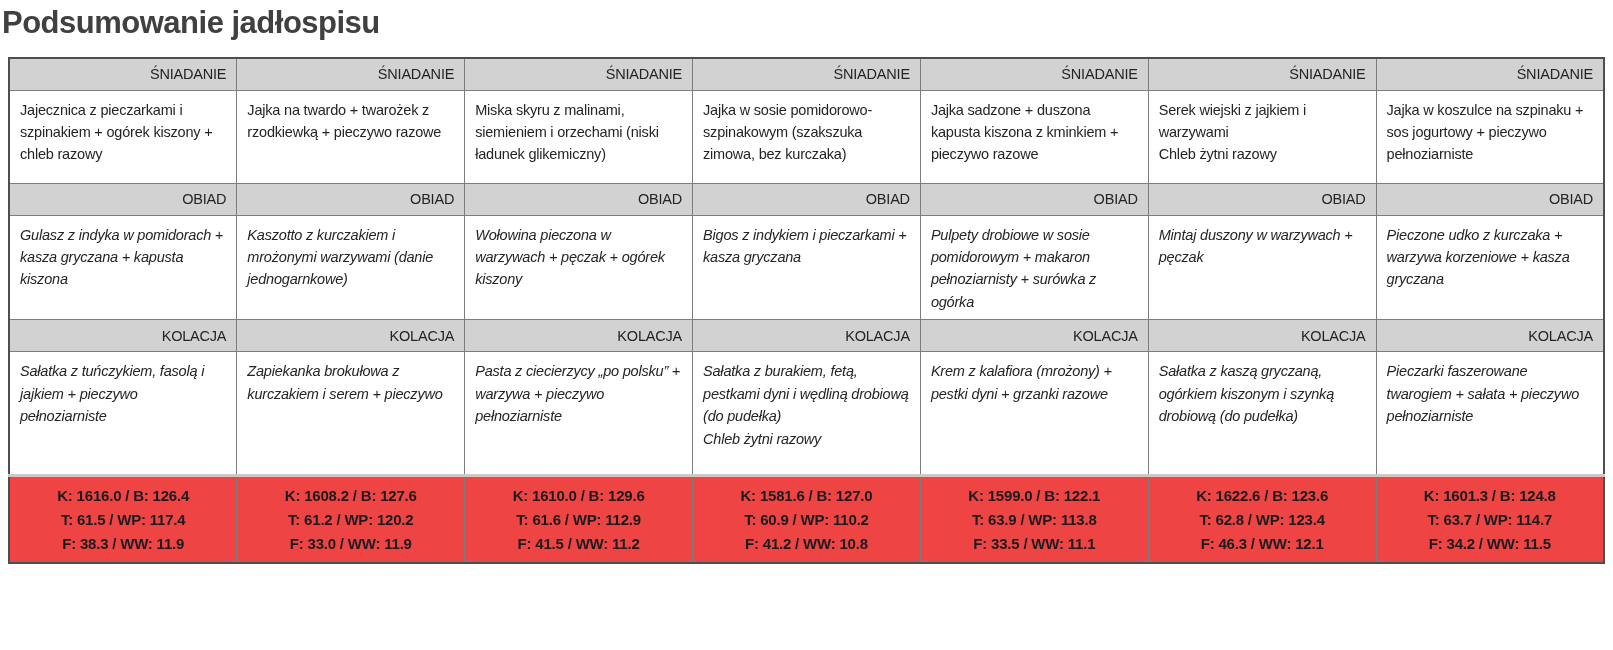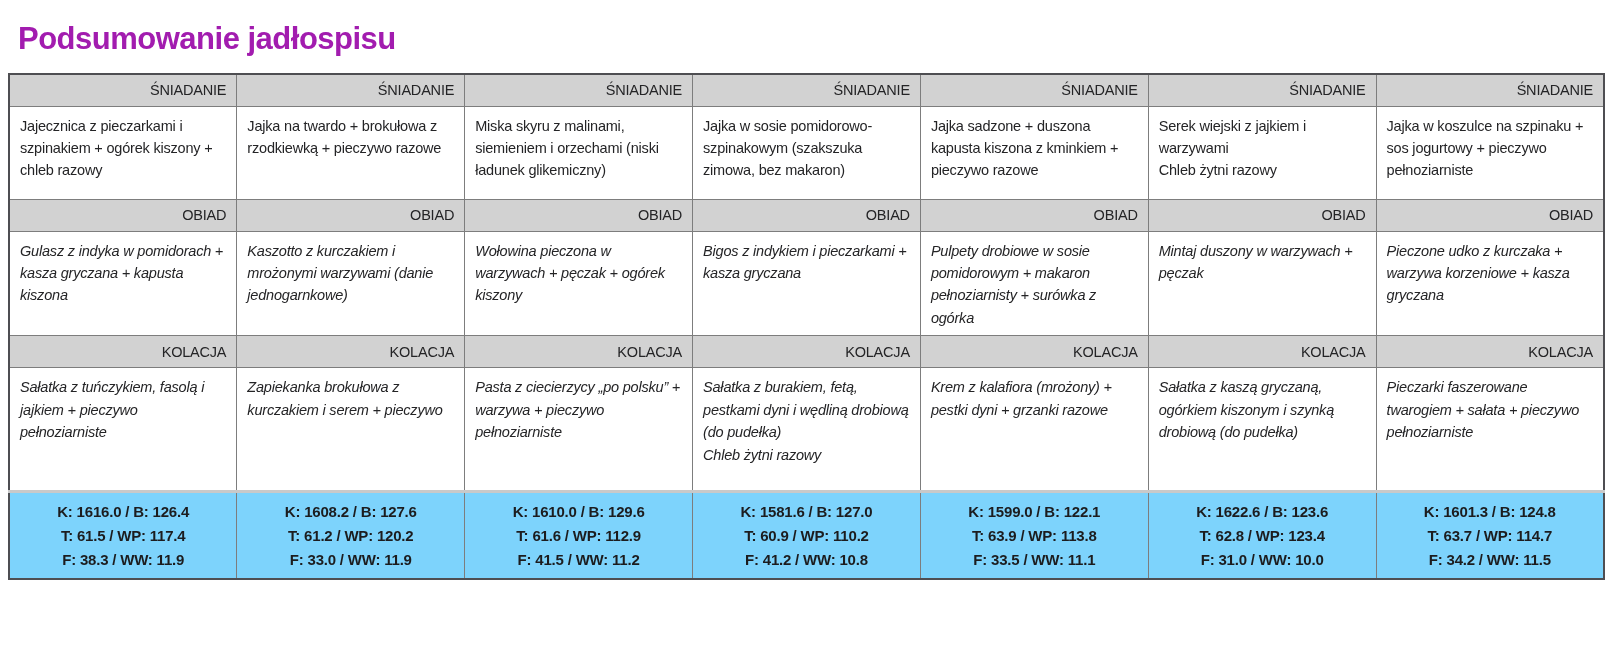--- a/index.html
+++ b/index.html
@@ -1,26 +1,26 @@
 <!DOCTYPE html>
 <html lang="pl"><head>
 <meta charset="utf-8">
 <style>
   * { box-sizing: border-box; }
   html, body { margin: 0; padding: 0; background: #ffffff; }
   body { font-family: "Liberation Sans", sans-serif; color: #242426; }
   .page { width: 1613px; height: 650px; background: #ffffff; overflow: hidden; }
 
   .page-title {
-    margin: 16px;
+    margin: 0;
     padding: 5px 0 0 2px;
     font-size: 31px;
     font-weight: 700;
     letter-spacing: -0.5px;
-    color: #a21caf;
+    color: #404040;
   }
 
   table.menu-table {
     border-collapse: collapse;
     table-layout: fixed;
     width: 1597px;
     margin: 16px 0 0 8px;
     border: 2px solid #4e4e52;
   }
   th, td {
@@ -57,21 +57,21 @@
     font-size: 14.5px;
     line-height: 1.55;
     color: #242426;
     letter-spacing: -0.2px;
   }
   tr.row-breakfast td { height: 93px; }
   tr.row-lunch     td { height: 92px; font-style: italic; }
   tr.row-dinner    td { height: 124px; border-bottom: 3px solid #c9c9c9; font-style: italic; }
 
   tr.row-summary td {
-    background: #7dd3fc;
+    background: #ef4444;
     height: 87px;
     text-align: center;
     vertical-align: middle;
     font-weight: 700;
     font-size: 15px;
     line-height: 1.6;
     color: #1c1c1e;
     letter-spacing: -0.2px;
   }
 </style>
@@ -104,27 +104,27 @@
           </td>
           <td>
             <div>ŚNIADANIE</div>
           </td>
         </tr>
         <tr class="row-meal row-breakfast">
           <td>
             <div>Jajecznica z pieczarkami i szpinakiem + ogórek kiszony + chleb razowy</div>
           </td>
           <td>
-            <div>Jajka na twardo + brokułowa z rzodkiewką + pieczywo razowe</div>
+            <div>Jajka na twardo + twarożek z rzodkiewką + pieczywo razowe</div>
           </td>
           <td>
             <div>Miska skyru z malinami, siemieniem i orzechami (niski ładunek glikemiczny)</div>
           </td>
           <td>
-            <div>Jajka w sosie pomidorowo-szpinakowym (szakszuka zimowa, bez makaron)</div>
+            <div>Jajka w sosie pomidorowo-szpinakowym (szakszuka zimowa, bez kurczaka)</div>
           </td>
           <td>
             <div>Jajka sadzone + duszona kapusta kiszona z kminkiem + pieczywo razowe</div>
           </td>
           <td>
             <div>Serek wiejski z jajkiem i warzywami</div>
             <div>Chleb żytni razowy</div>
           </td>
           <td>
             <div>Jajka w koszulce na szpinaku + sos jogurtowy + pieczywo pełnoziarniste</div>
@@ -245,21 +245,21 @@
             <div>F: 41.2 / WW: 10.8</div>
           </td>
           <td>
             <div>K: 1599.0 / B: 122.1</div>
             <div>T: 63.9 / WP: 113.8</div>
             <div>F: 33.5 / WW: 11.1</div>
           </td>
           <td>
             <div>K: 1622.6 / B: 123.6</div>
             <div>T: 62.8 / WP: 123.4</div>
-            <div>F: 31.0 / WW: 10.0</div>
+            <div>F: 46.3 / WW: 12.1</div>
           </td>
           <td>
             <div>K: 1601.3 / B: 124.8</div>
             <div>T: 63.7 / WP: 114.7</div>
             <div>F: 34.2 / WW: 11.5</div>
           </td>
         </tr>
       </tbody>
   </table>
 </div>

